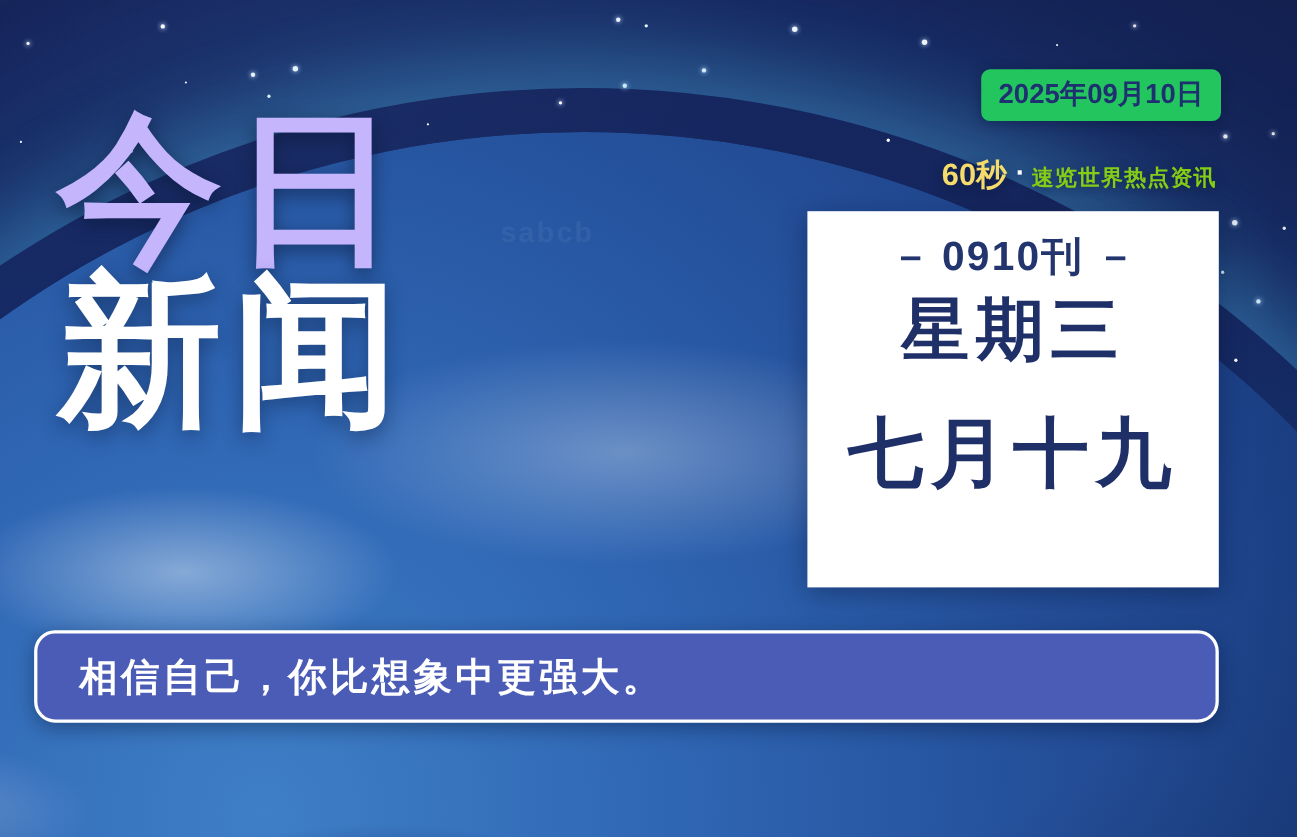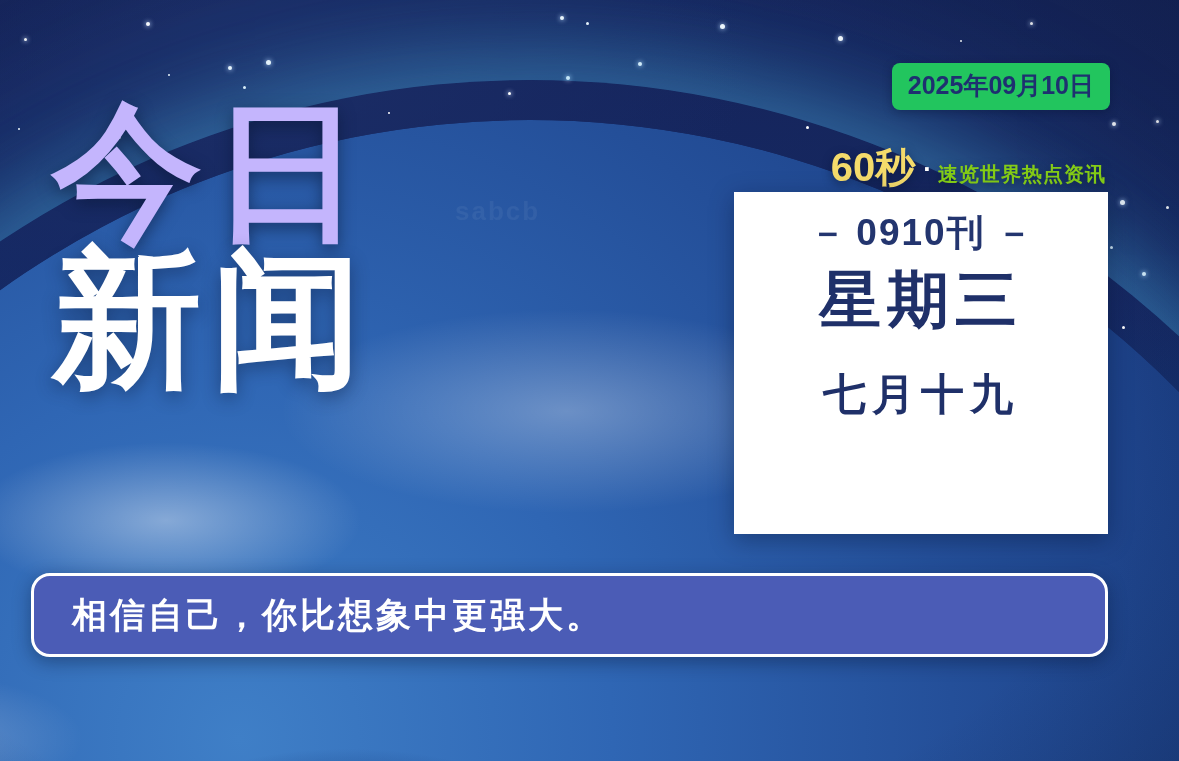--- a/index.html
+++ b/index.html
@@ -166,21 +166,21 @@
   .tagline {
     position: absolute;
     right: 73px;
     top: 140px;
     display: flex;
     align-items: baseline;
     white-space: nowrap;
     text-shadow: 0 3px 10px rgba(8,20,52,0.6);
   }
   .tag-60 {
-    font-size: 40px;
+    font-size: 28px;
     font-weight: bold;
     color: #F4DB6B;
     letter-spacing: 0px;
   }
   .tag-dot {
     font-size: 26px;
     font-weight: bold;
     color: #ffffff;
     margin: 0 6px 0 8px;
     position: relative;
@@ -219,21 +219,21 @@
   }
   .card-issue .dash { letter-spacing: 0; margin: 0 10px; }
   .card-weekday {
     font-size: 62px;
     font-weight: bold;
     letter-spacing: 6px;
     color: #1F3069;
     white-space: nowrap;
   }
   .card-lunar {
-    font-size: 43px;
+    font-size: 69px;
     font-weight: bold;
     letter-spacing: 6px;
     margin-top: 24px;
     color: #1F3069;
     white-space: nowrap;
   }
 
   
   .quote-banner {
     position: absolute;

